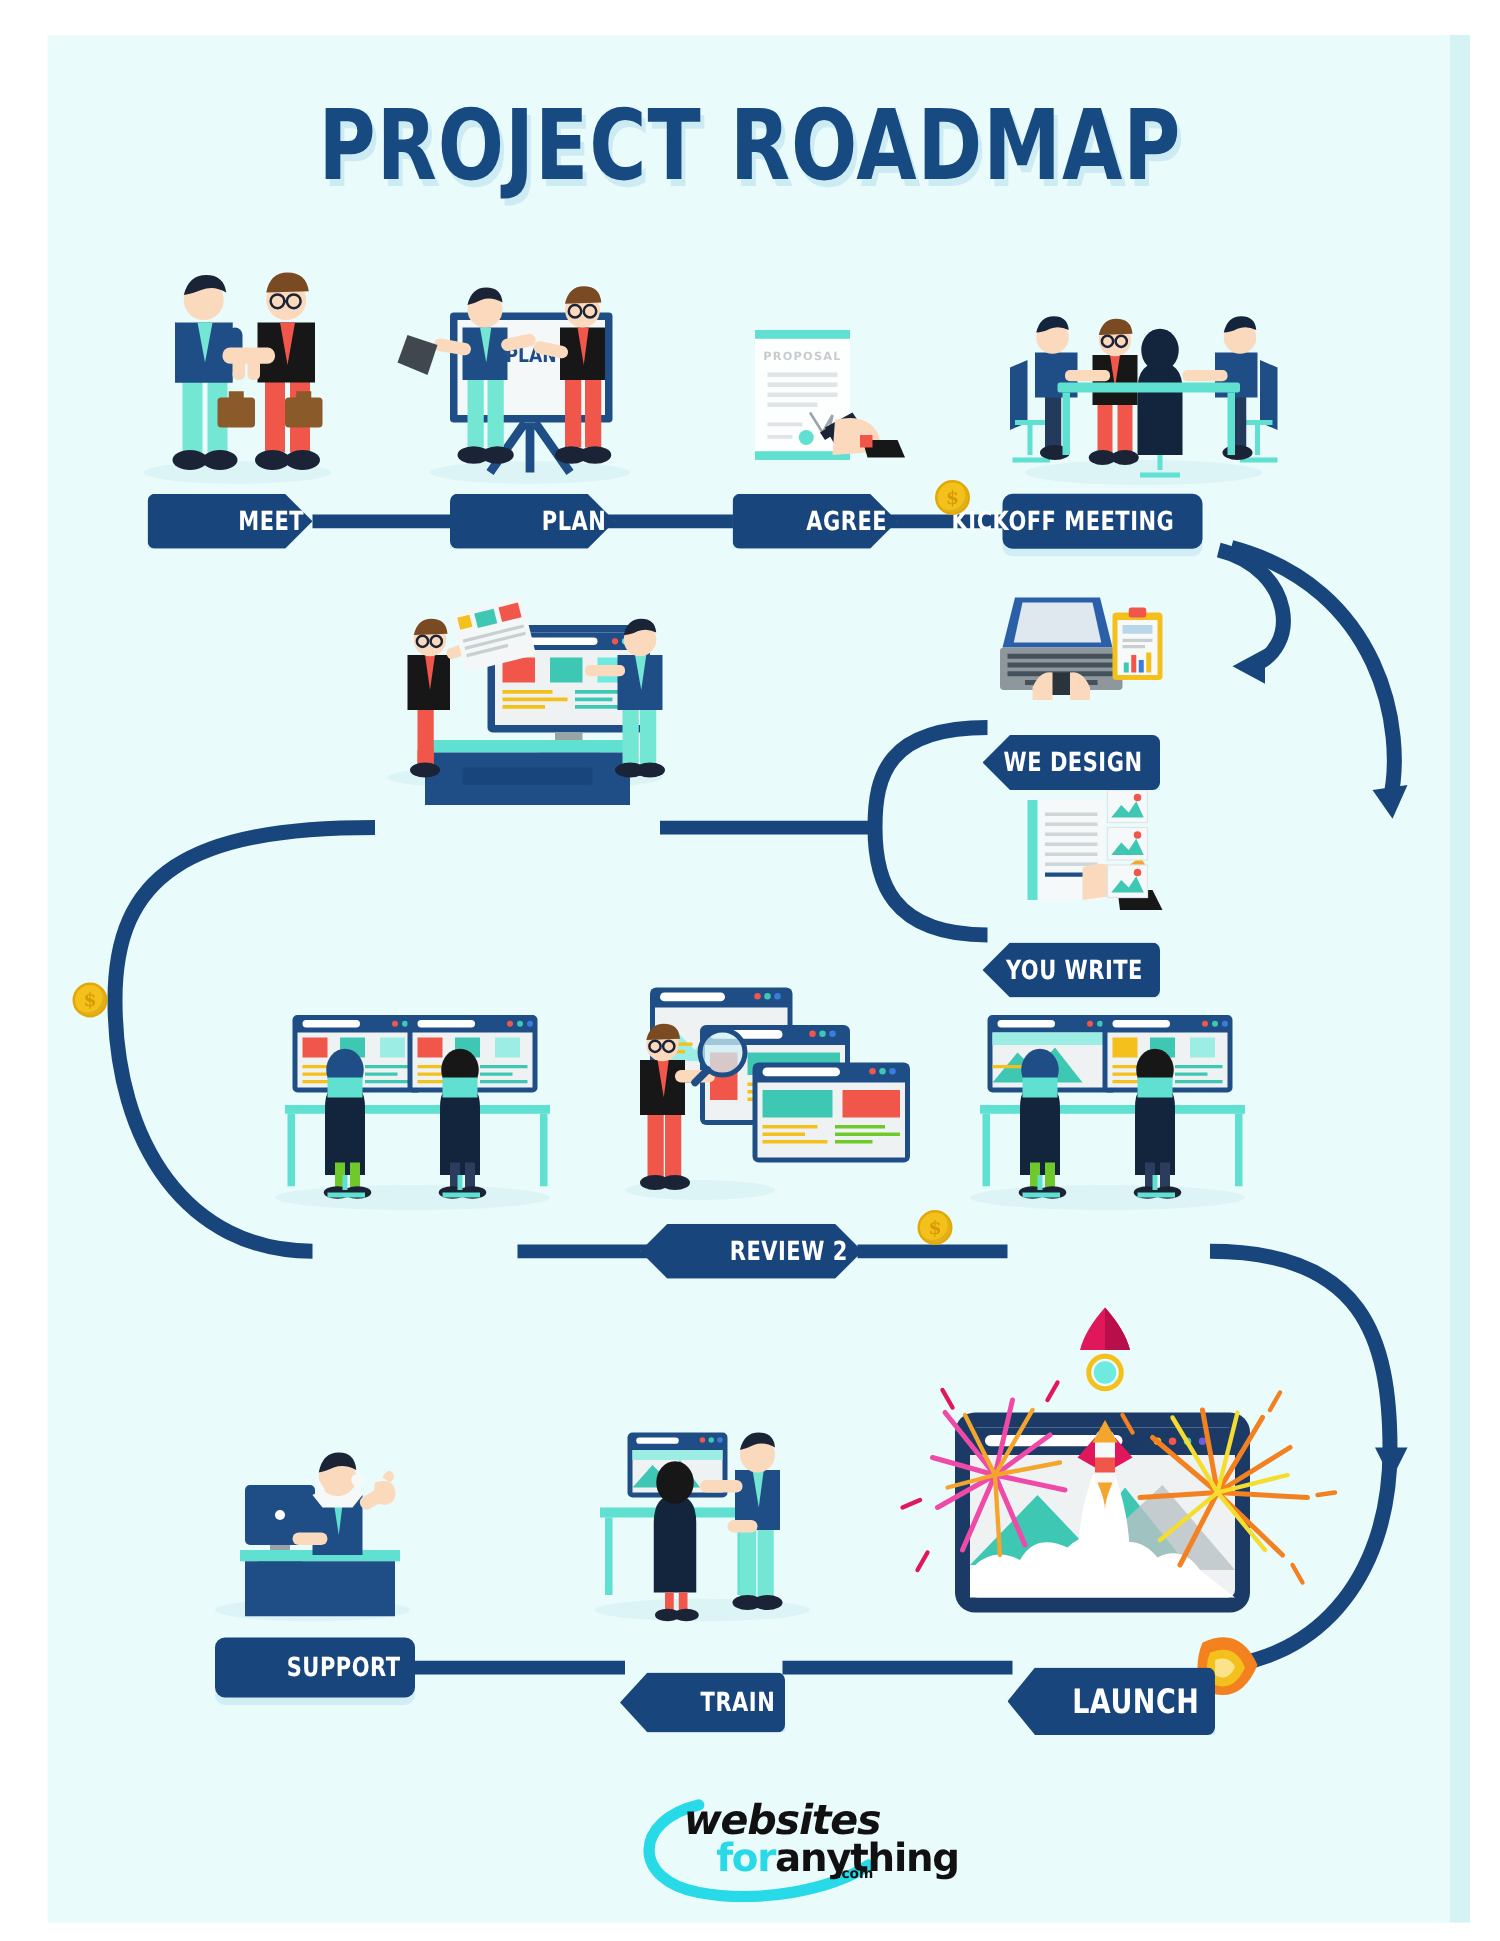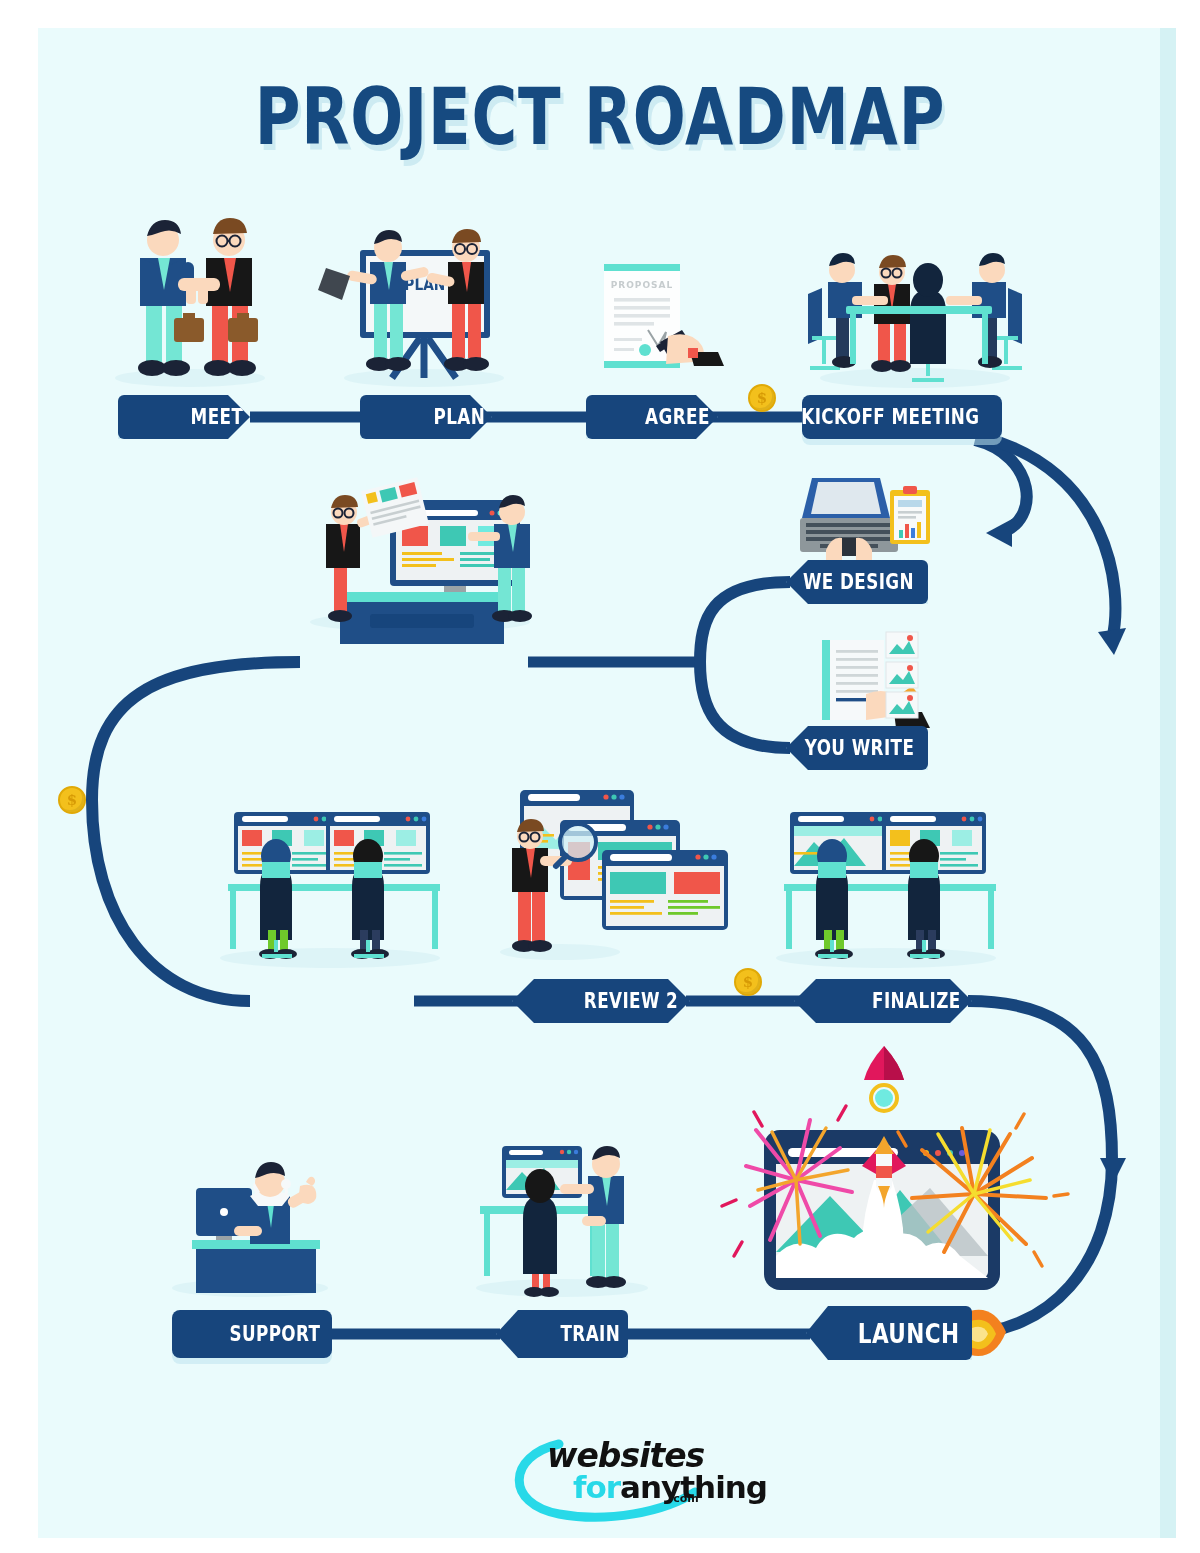--- a/index.html
+++ b/index.html
@@ -67,21 +67,21 @@
     transform: scaleX(0.80);
     white-space: nowrap;
     font-size: 21px;
     letter-spacing: 0.5px;
     line-height: 1;
   }
   .banner.big span { font-size: 27px; }
   
   .banner.arrow-r { clip-path: polygon(0 0, calc(100% - 22px) 0, 100% 50%, calc(100% - 22px) 100%, 0 100%); border-radius: 6px 0 0 6px; }
   
-  .banner.notch-l { clip-path: polygon(22px 0, 100% 0, 100% 100%, 22px 100%, 0 50%); }
+  .banner.notch-l { clip-path: polygon(22px 0, 100% 0, 100% 100%, 22px 100%, 0 50%); margin-top: 28px; }
   
   .banner.notch-l-arrow-r { clip-path: polygon(22px 0, calc(100% - 22px) 0, 100% 50%, calc(100% - 22px) 100%, 22px 100%, 0 50%); }
   .banner.plain { border-radius: 8px; }
 
   
   .coin {
     position: absolute;
     width: 28px; height: 28px;
     border-radius: 50%;
     background: #f3c01c;
@@ -791,21 +791,21 @@
   </div>
 
   <div class="banner arrow-r" style="left:586px; top:395px; width:132px;">
     <span>AGREE</span>
   </div>
 
   <div class="coin" style="left:748px; top:384px;">
     <span>$</span>
   </div>
 
-  <div class="banner plain" style="left:802px; top:395px; width:200px;">
+  <div class="banner plain" style="left:802px; top:395px; width:160px;">
     <span>KICKOFF MEETING</span>
   </div>
 
   <div class="banner notch-l" style="left:786px; top:560px; width:142px;">
     <span>WE DESIGN</span>
   </div>
 
   <div class="banner notch-l" style="left:786px; top:726px; width:142px;">
     <span>YOU WRITE</span>
   </div>
@@ -817,23 +817,20 @@
 
 
   <div class="banner notch-l-arrow-r" style="left:512px; top:979px; width:178px;">
     <span>REVIEW 2</span>
   </div>
 
   <div class="coin" style="left:734px; top:968px;">
     <span>$</span>
   </div>
 
-  <div class="banner notch-l-arrow-r" style="left:794px; top:979px; width:178px;">
-    <span>FINALIZE</span>
-  </div>
 
   <div class="banner plain" style="left:172px; top:1310px; width:160px; height:48px;">
     <span>SUPPORT</span>
   </div>
 
   <div class="banner notch-l" style="left:496px; top:1310px; width:132px; height:48px;">
     <span>TRAIN</span>
   </div>
 
   <div class="banner notch-l big" style="left:806px; top:1306px; width:166px; height:54px;">

